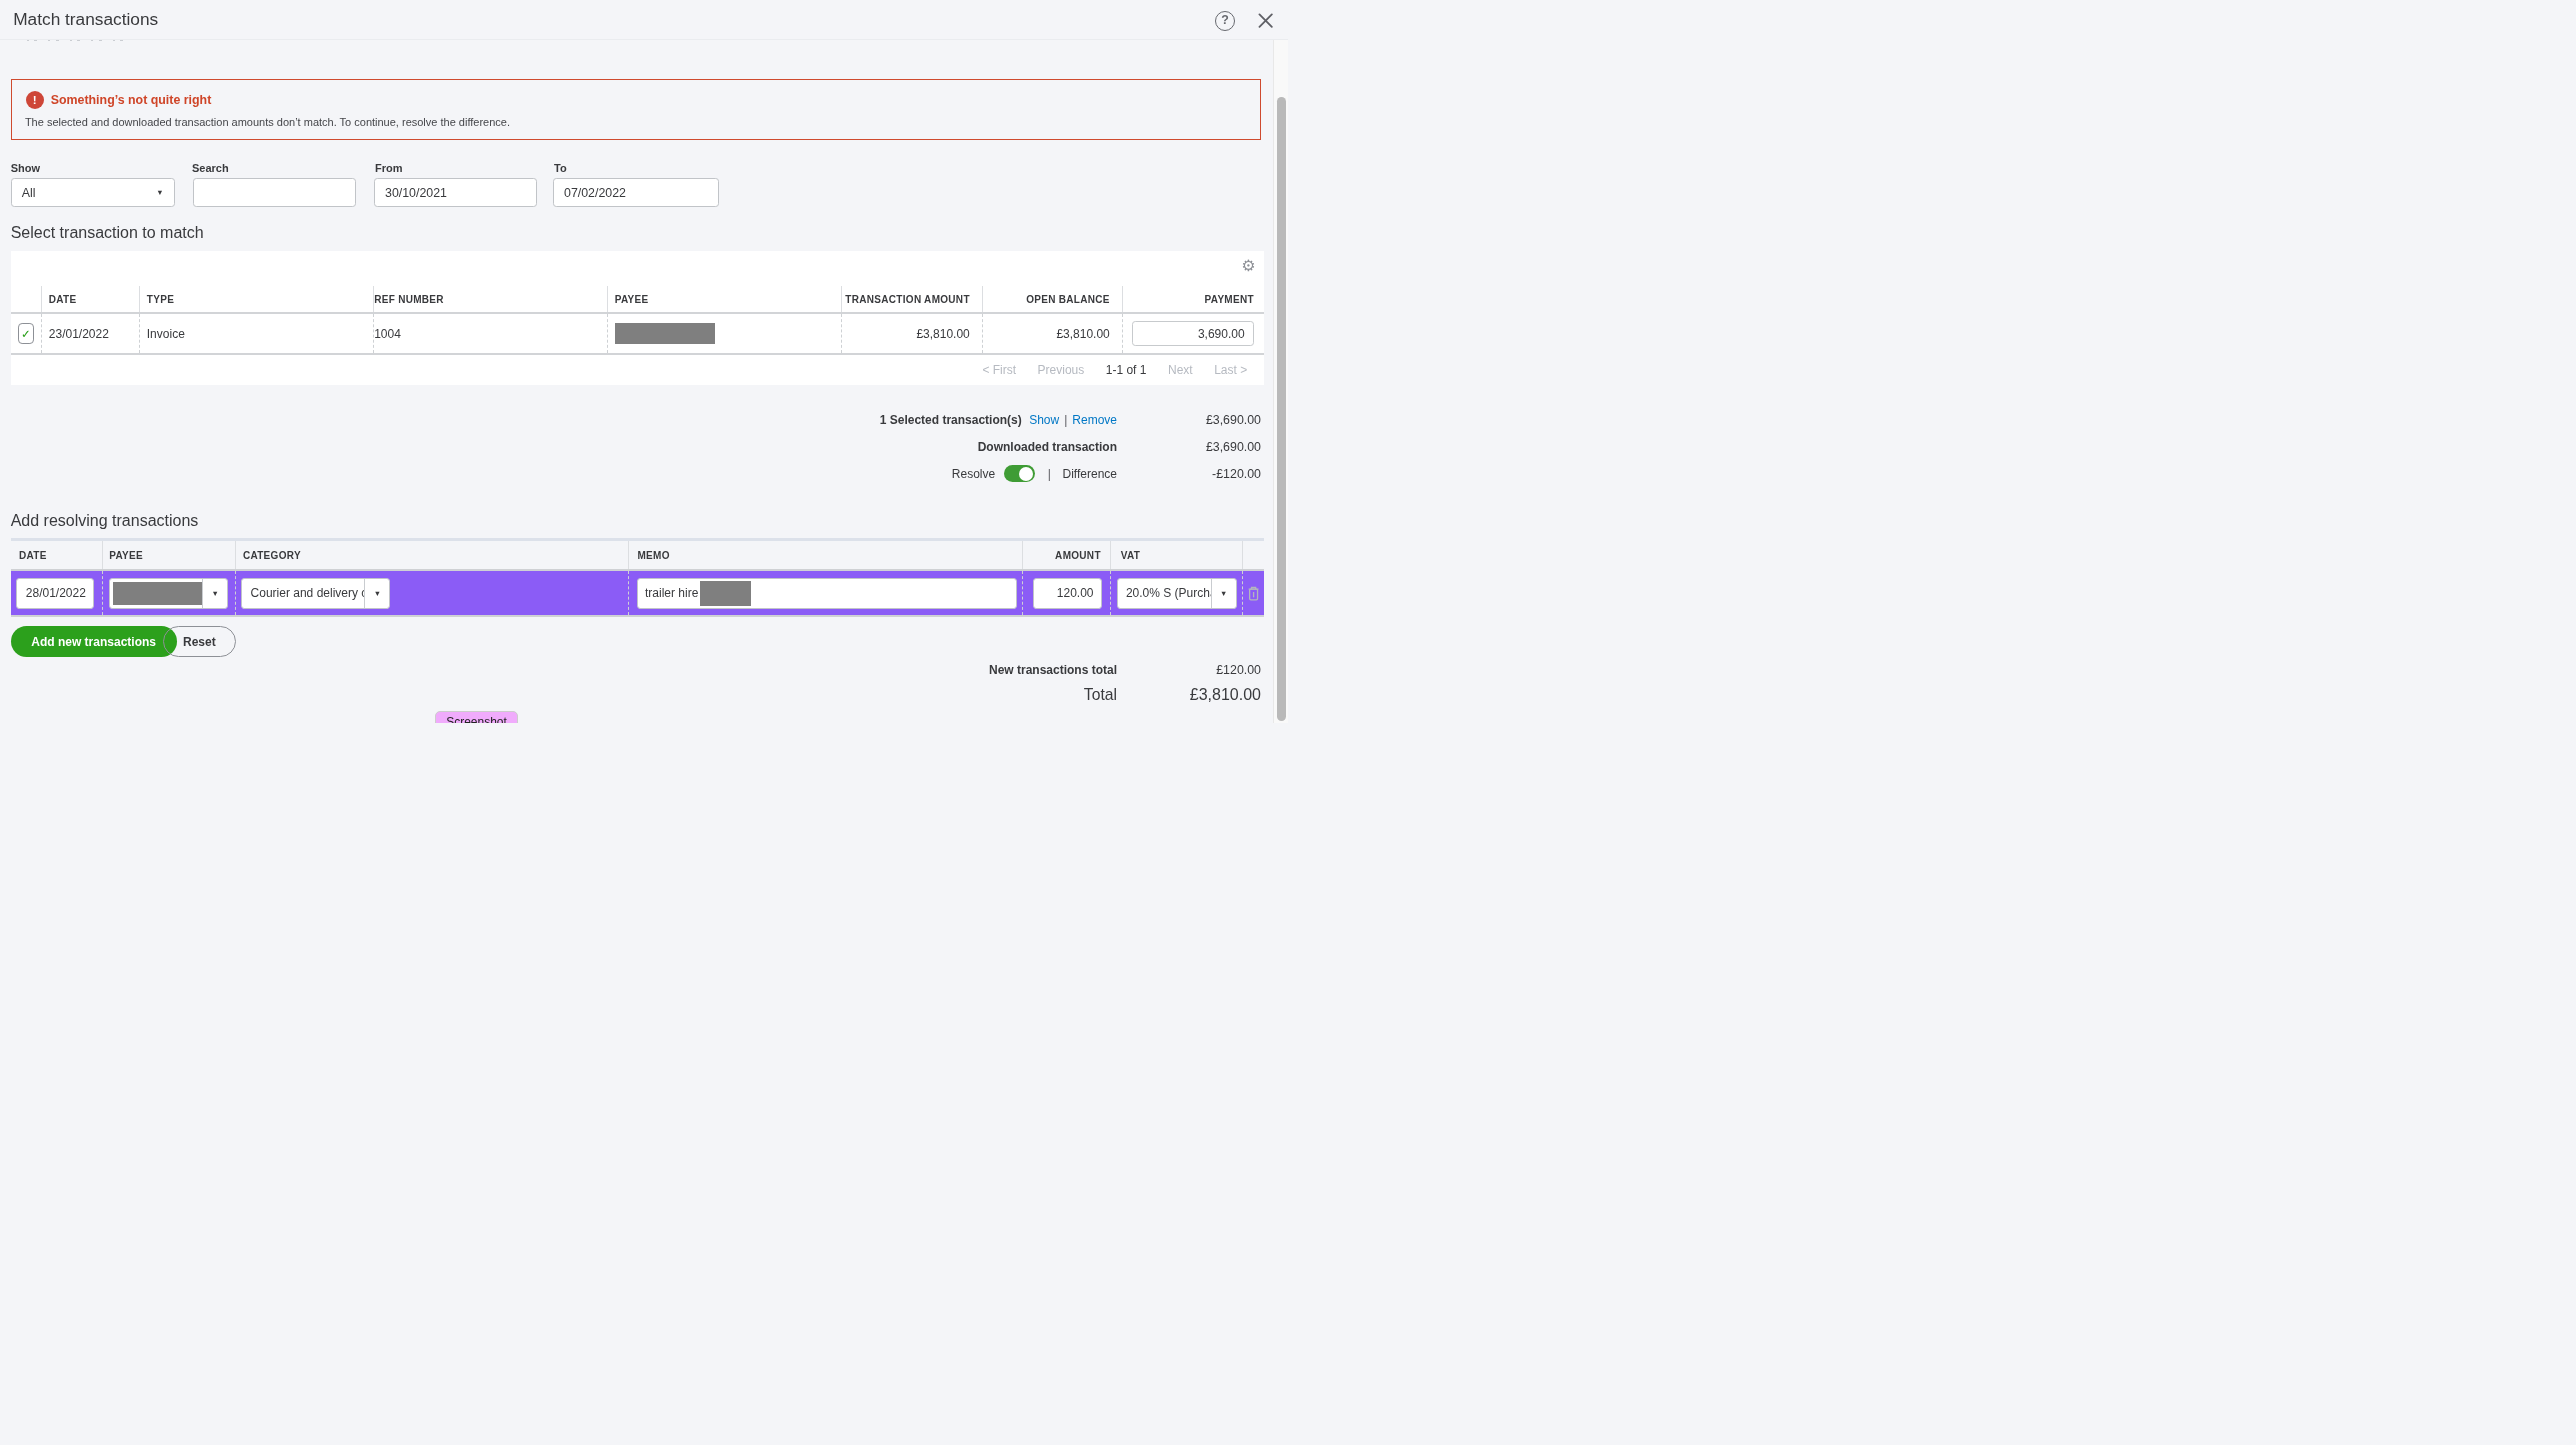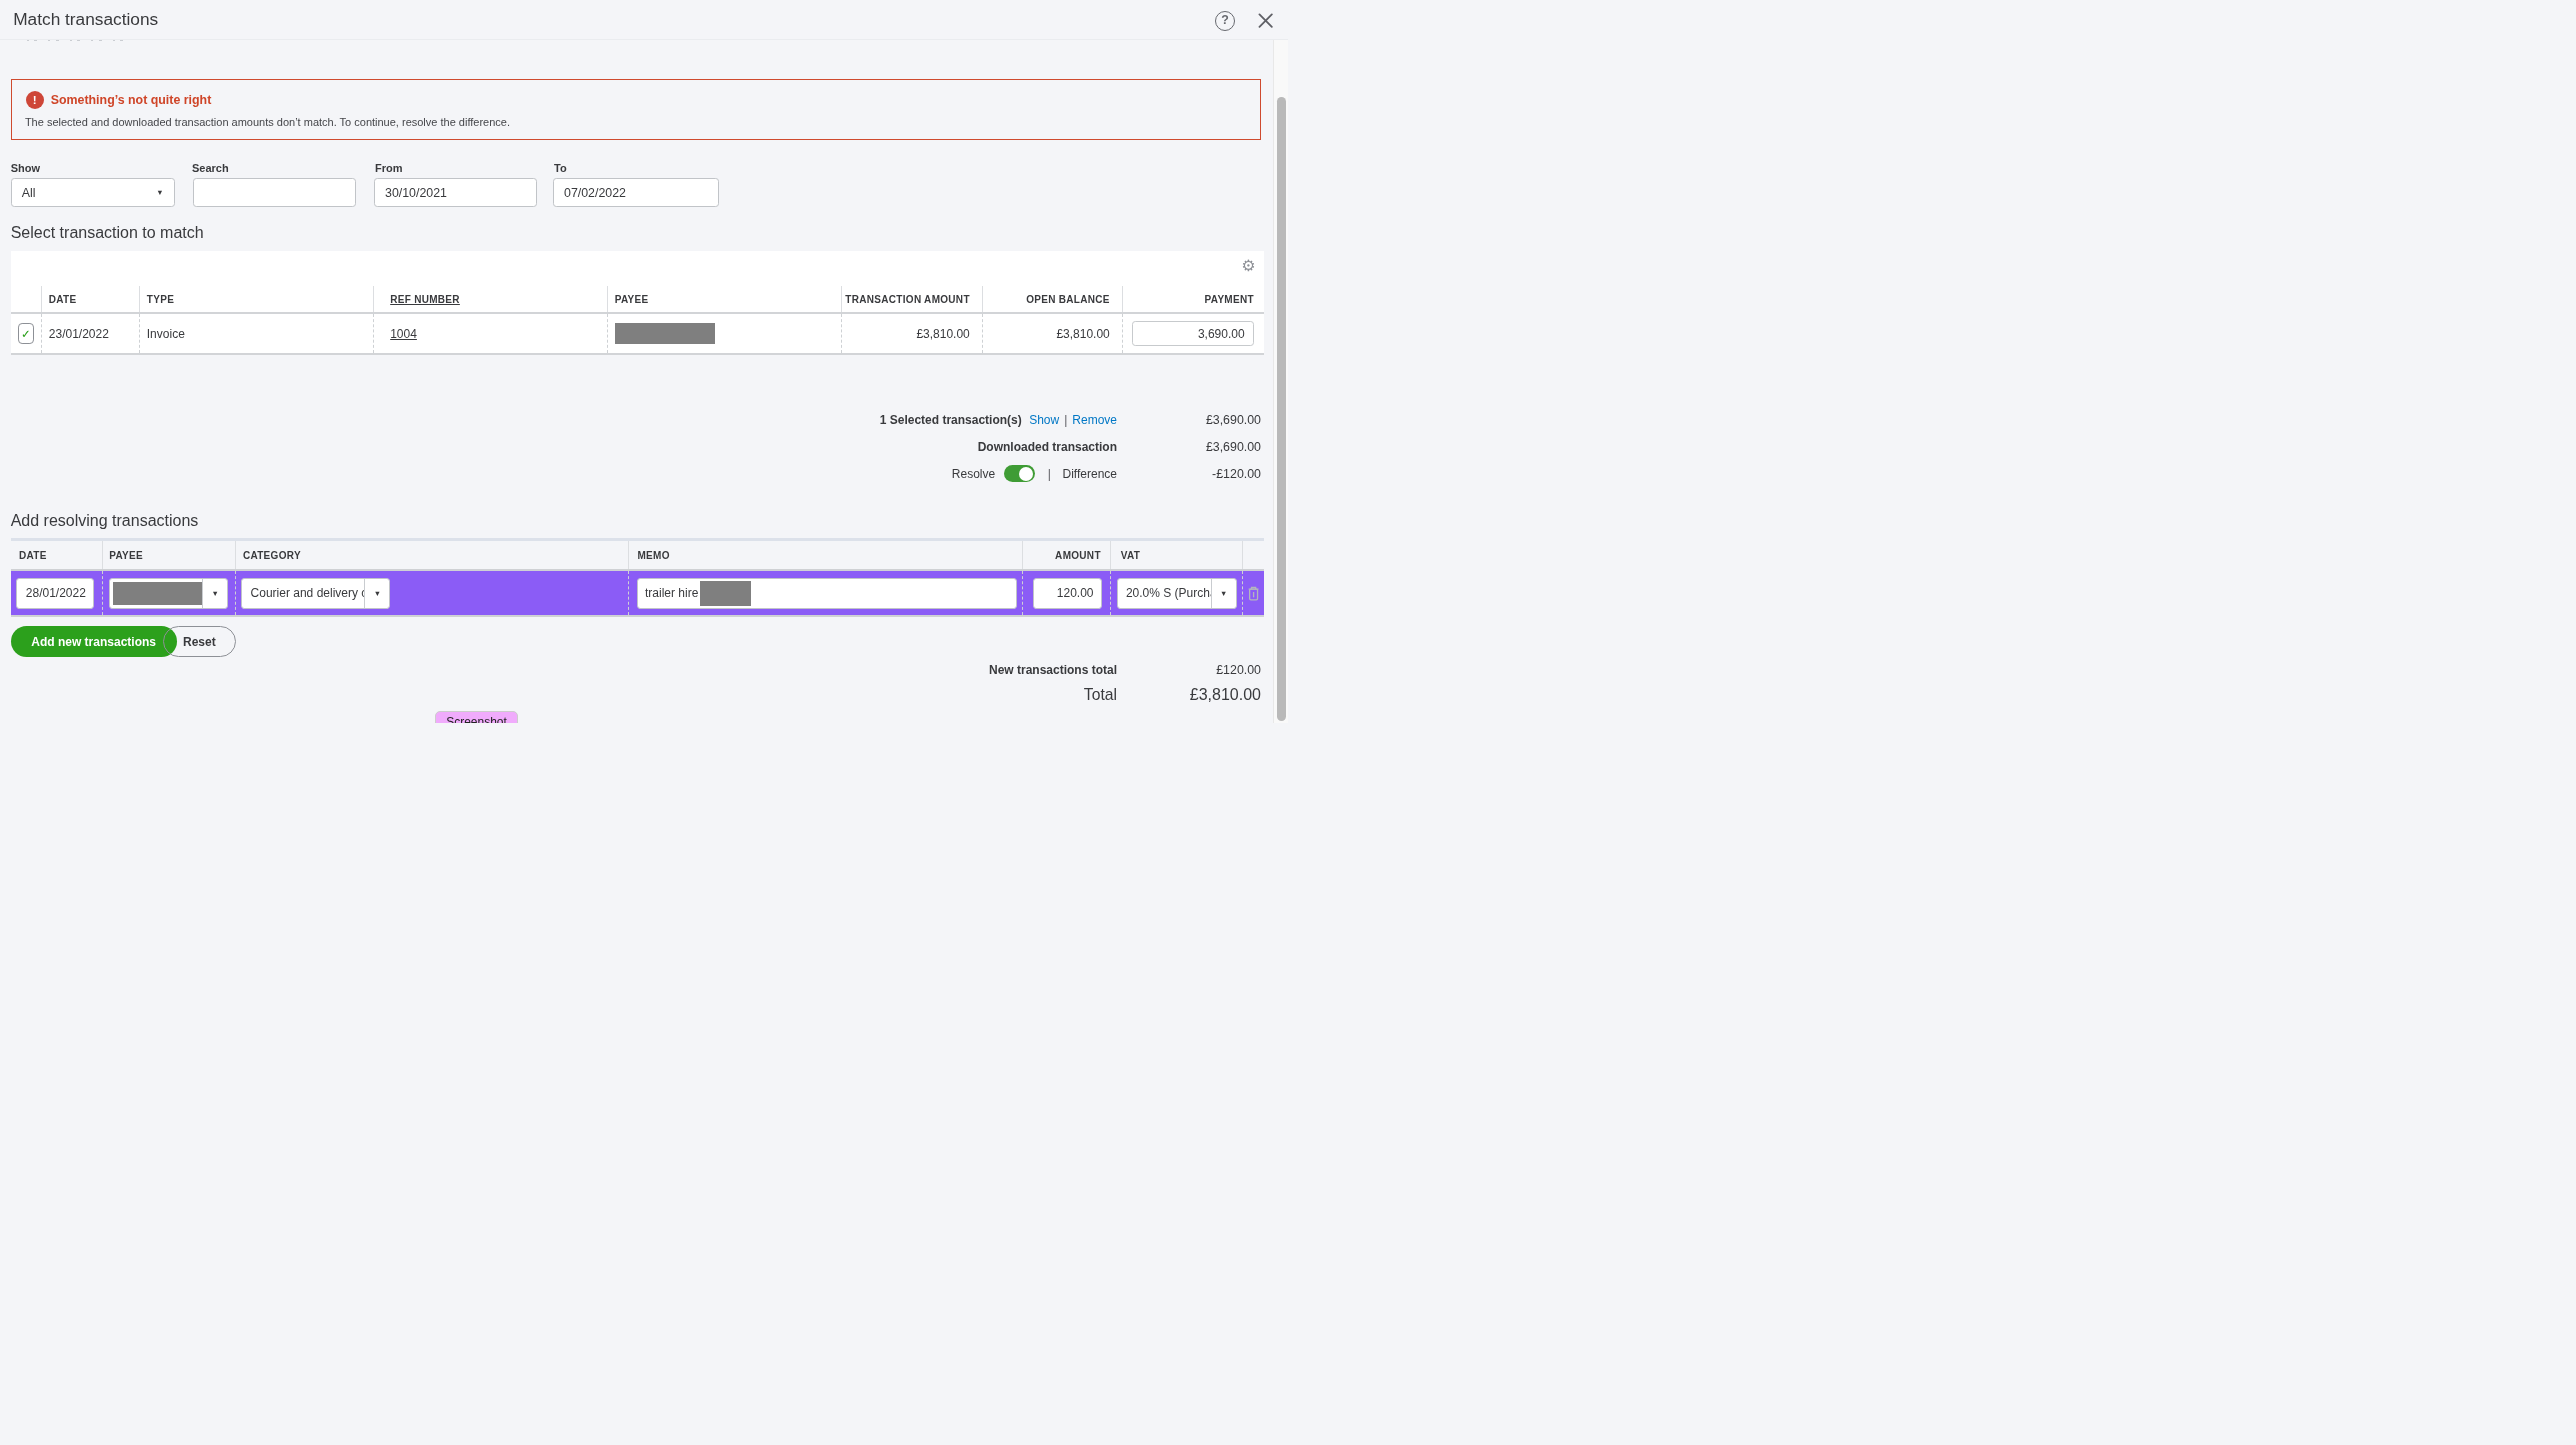--- a/index.html
+++ b/index.html
@@ -51,21 +51,21 @@
   .t1-head{height:28px;border-bottom:2.5px solid #d2d4d7;}
   .t1-head .cell{border-left:0.8px solid #dcdee1;display:flex;align-items:center;box-sizing:border-box;
     font-size:10px;font-weight:bold;letter-spacing:0.3px;}
   .t1-head .cell:first-child{border-left:0;}
   .t1-row{height:41px;border-bottom:2.5px solid #d2d4d7;}
   .t1-row .cell{border-left:0.8px dashed #ced1d4;display:flex;align-items:center;box-sizing:border-box;font-size:12px;}
   .t1-row .cell:first-child{border-left:0;}
   .c0{width:30.5px;justify-content:center;}
   .c1{width:98px;padding-left:6.6px;}
   .c2{width:234px;padding-left:6.6px;}
-  .c3{width:234px;padding-left:16px;text-decoration:underline;}
+  .c3{width:234px;padding-left:0;}
   .c4{width:234px;padding-left:6.6px;}
   .c5{width:141px;justify-content:flex-end;padding-right:12.4px;}
   .c6{width:140px;justify-content:flex-end;padding-right:12.4px;}
   .c7{width:140px;justify-content:flex-end;padding-right:8.3px;}
   .checkbox{width:16.5px;height:21.5px;border:1.7px solid #8d9096;border-radius:4.1px;background:#fff;color:#2ca01c;
     font-size:11.6px;font-weight:bold;text-align:center;line-height:20px;cursor:pointer;box-sizing:border-box;}
   .redact{background:#7f7f7f;}
   .payee-redact{width:100px;height:21.5px;}
   .payment-input{width:122px;height:25.6px;border:0.8px solid #c7cacd;border-radius:3.3px;box-sizing:border-box;
     text-align:right;padding-right:8.3px;font:12px "Liberation Sans",sans-serif;color:#393a3d;outline:0;}
@@ -195,20 +195,27 @@
       <div class="cell c3">1004</div>
       <div class="cell c4">
         <div class="redact payee-redact"></div>
       </div>
       <div class="cell c5">£3,810.00</div>
       <div class="cell c6">£3,810.00</div>
       <div class="cell c7">
         <input class="payment-input" value="3,690.00" style="">
       </div>
     </div>
+    <div class="t1-pager">
+      <span class="pg-dis">&lt; First</span>
+      <span class="pg-dis">Previous</span>
+      <span class="pg-cur">1-1 of 1</span>
+      <span class="pg-dis">Next</span>
+      <span class="pg-dis">Last &gt;</span>
+    </div>
   </div>
 
   <div class="sum-row" style="top:413px">
     <span class="sum-label bold">1 Selected transaction(s)</span>
     <span class="sum-label link" style="margin-left:7.4px">Show</span>
     <span class="sum-label sep">|</span>
     <span class="sum-label link">Remove</span>
     <span class="sum-val">£3,690.00</span>
   </div>
   <div class="sum-row" style="top:440px">

